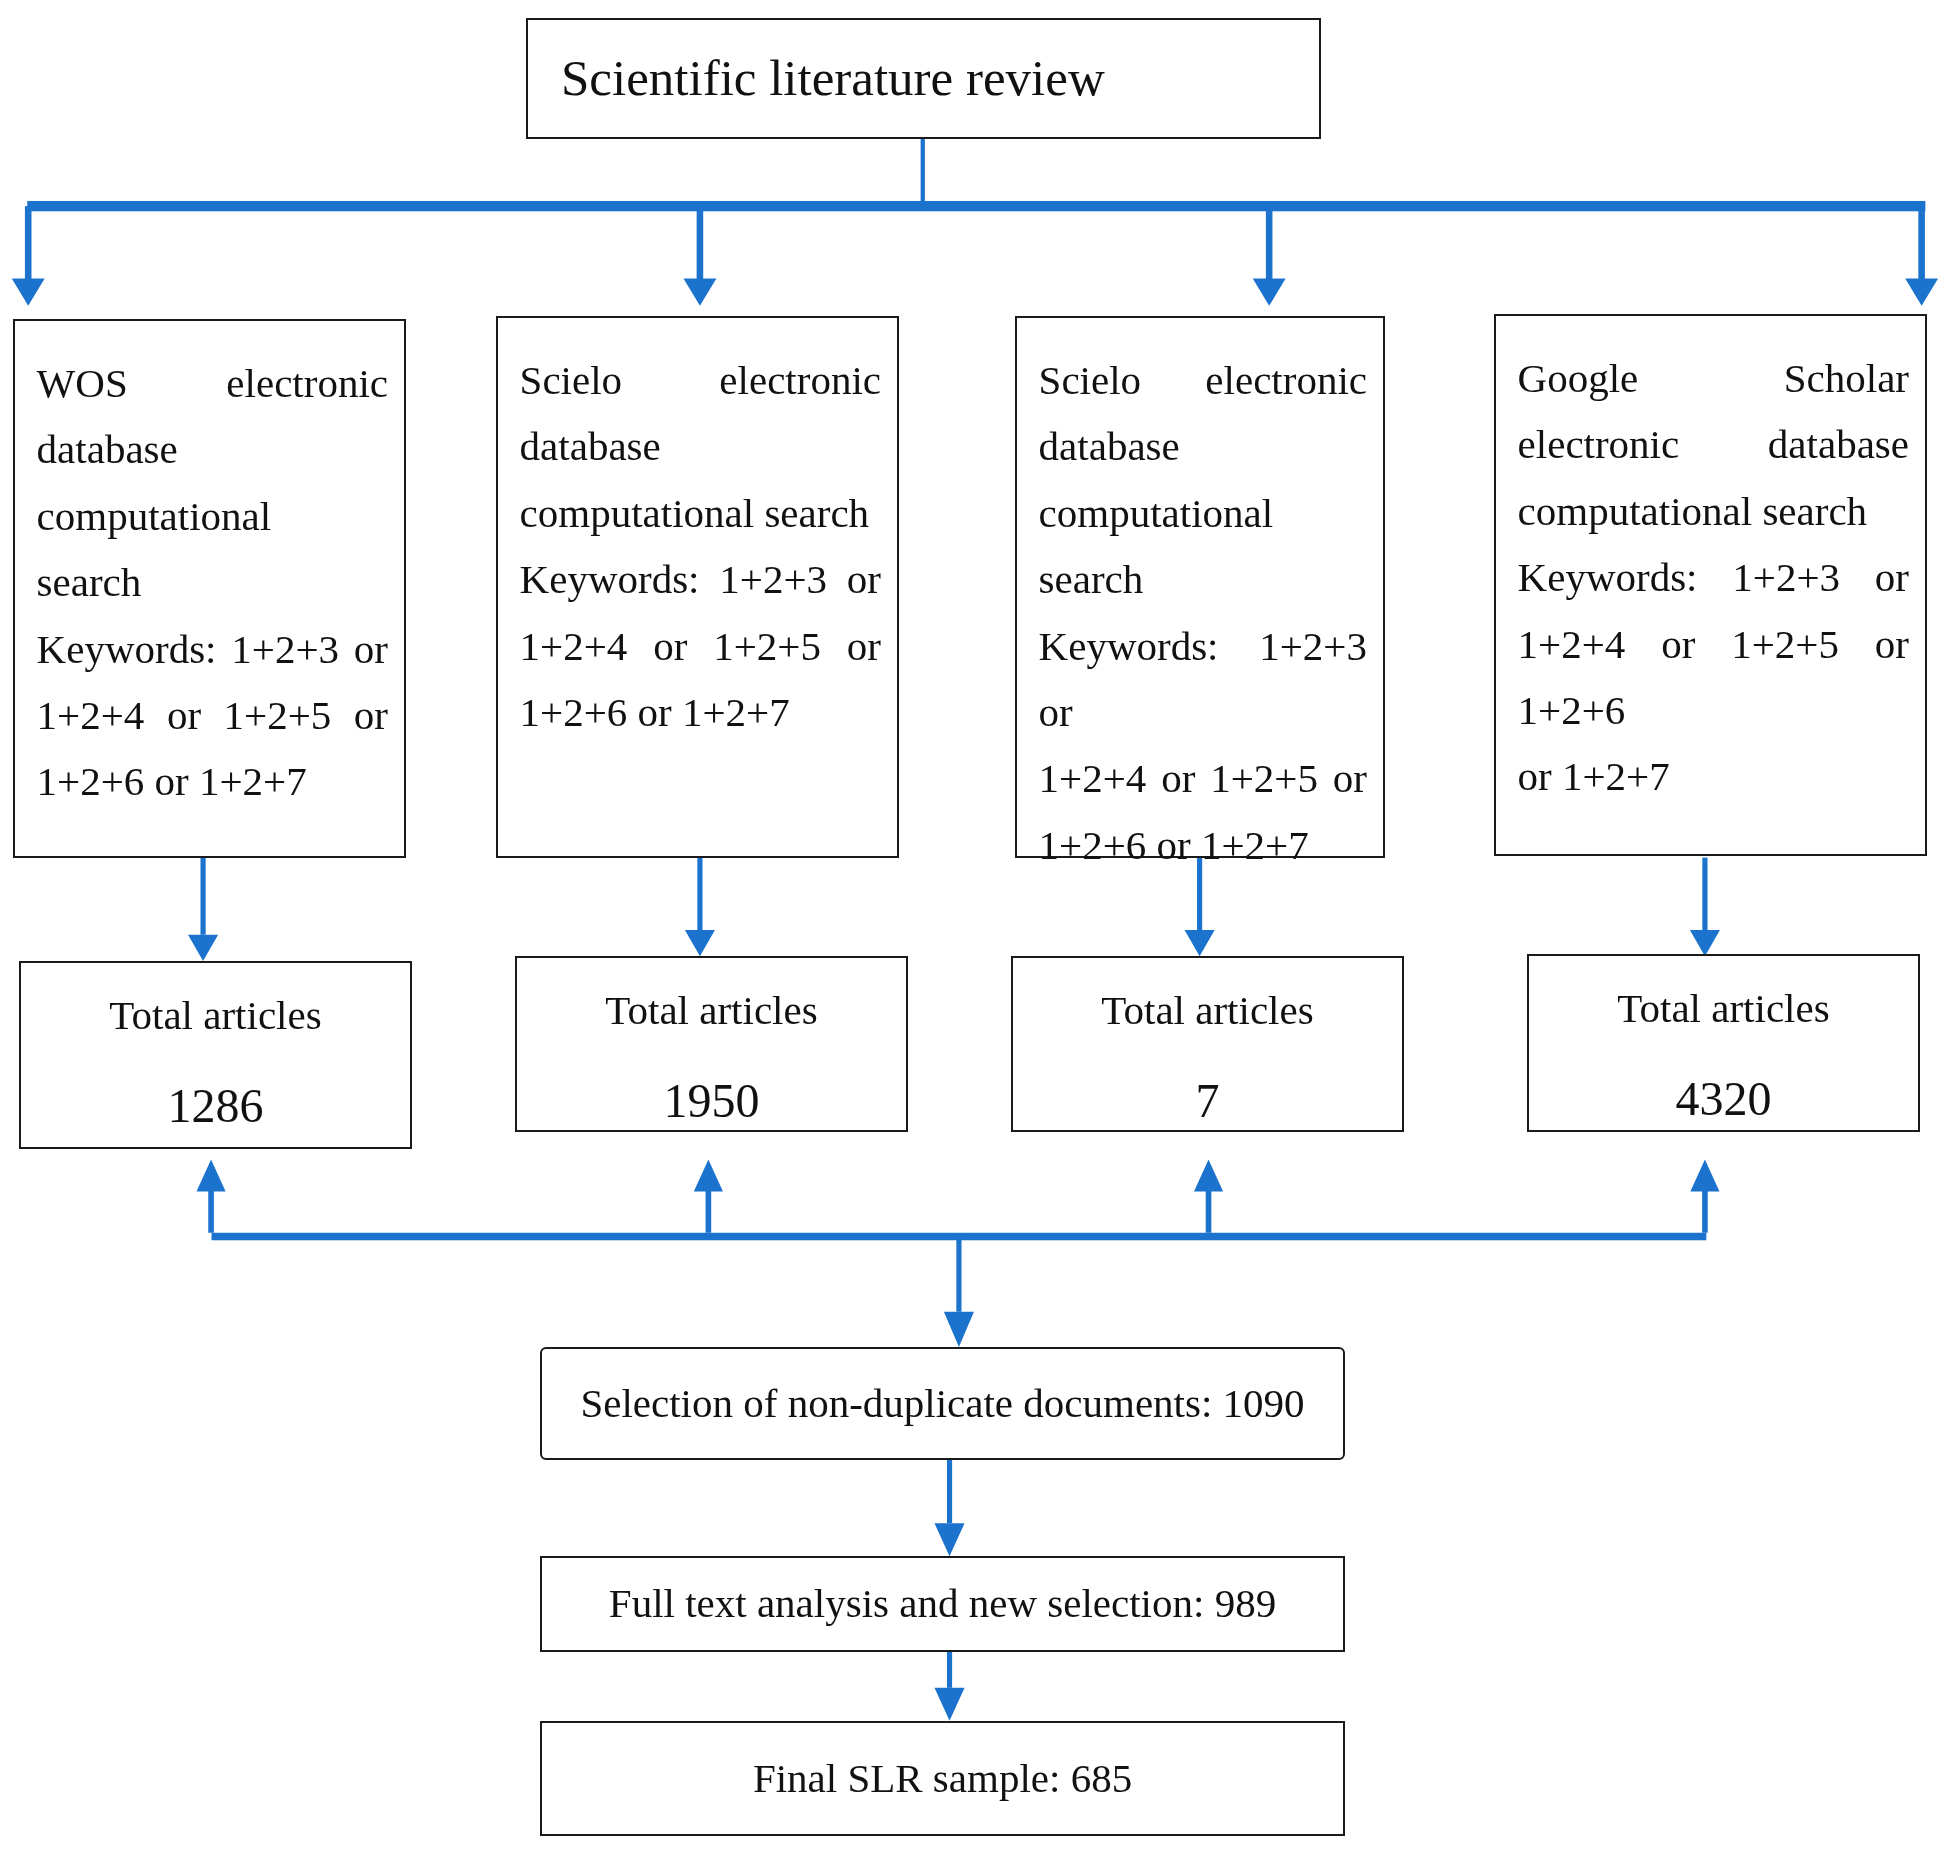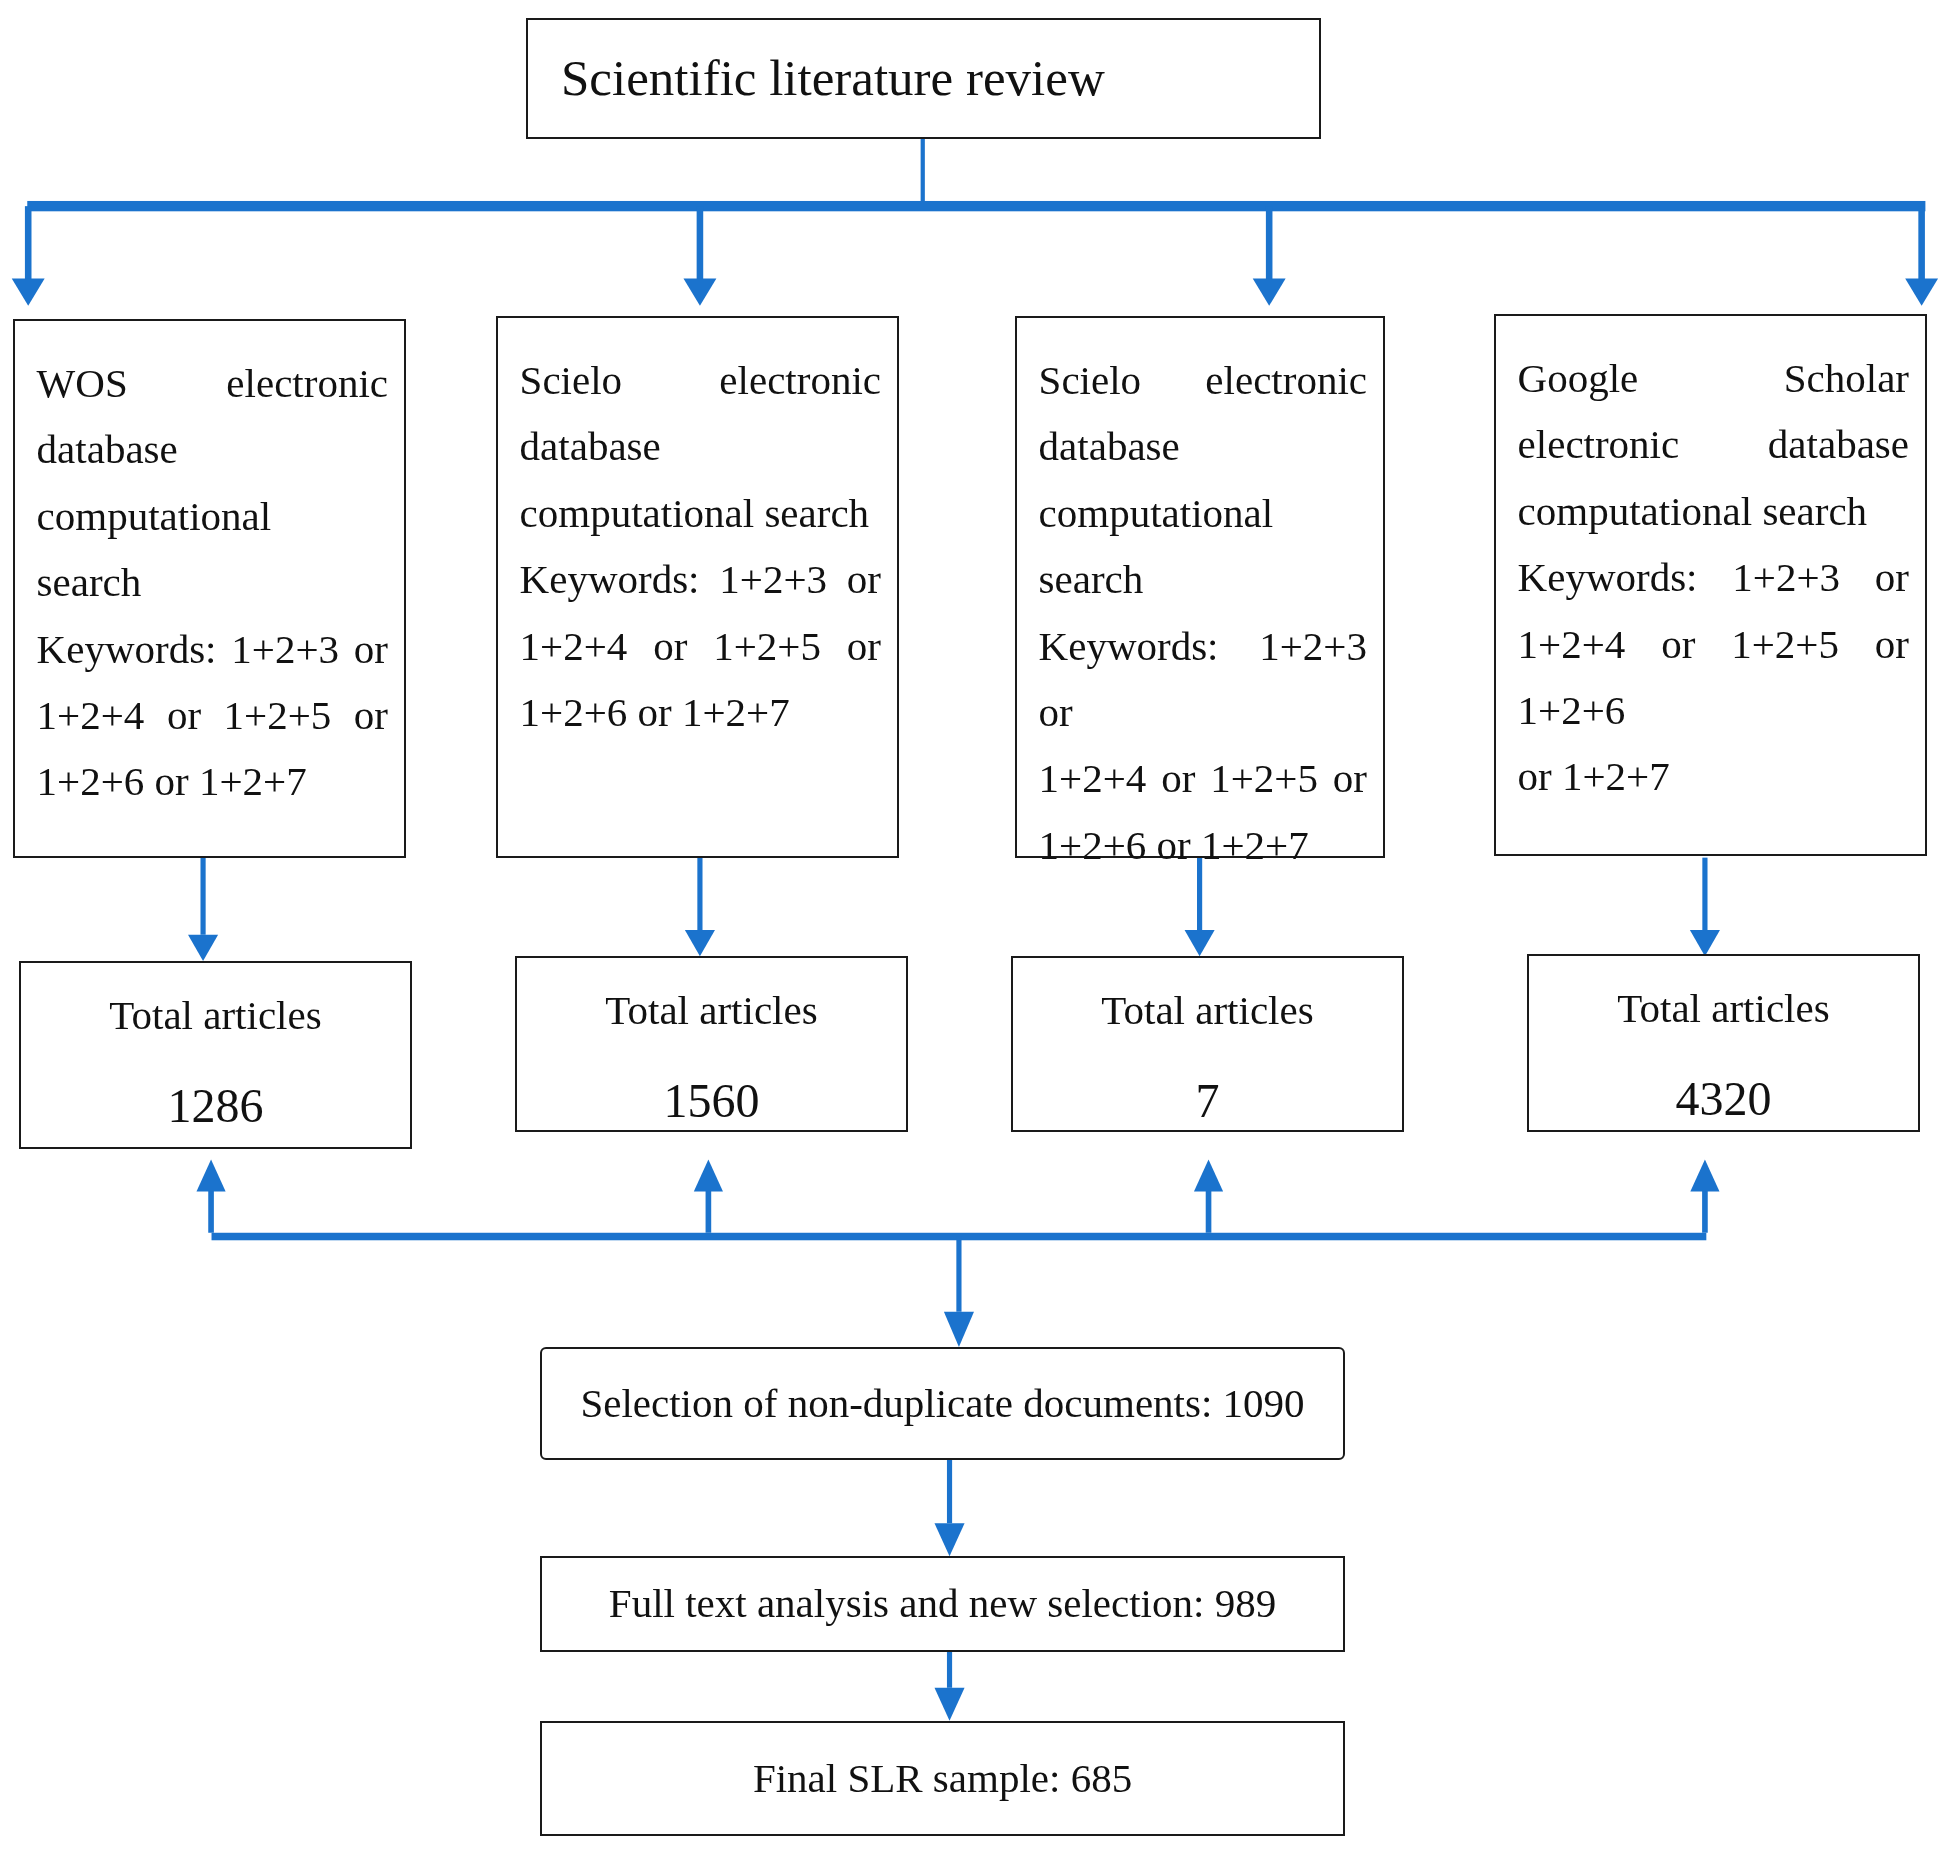--- a/index.html
+++ b/index.html
@@ -207,21 +207,21 @@
       </div>
   </div>
 
   <div class="node node-total" style="left:19px; top:961px; width:393px; height:188px;">
     <span class="total-label">Total articles</span>
     <span class="total-value">1286</span>
   </div>
 
   <div class="node node-total" style="left:515px; top:956px; width:393px; height:176px;">
     <span class="total-label">Total articles</span>
-    <span class="total-value">1560</span>
+    <span class="total-value">1950</span>
   </div>
 
   <div class="node node-total" style="left:1011px; top:956px; width:393px; height:176px;">
     <span class="total-label">Total articles</span>
     <span class="total-value">7</span>
   </div>
 
   <div class="node node-total" style="left:1527px; top:954px; width:393px; height:178px;">
     <span class="total-label">Total articles</span>
     <span class="total-value">4320</span>

